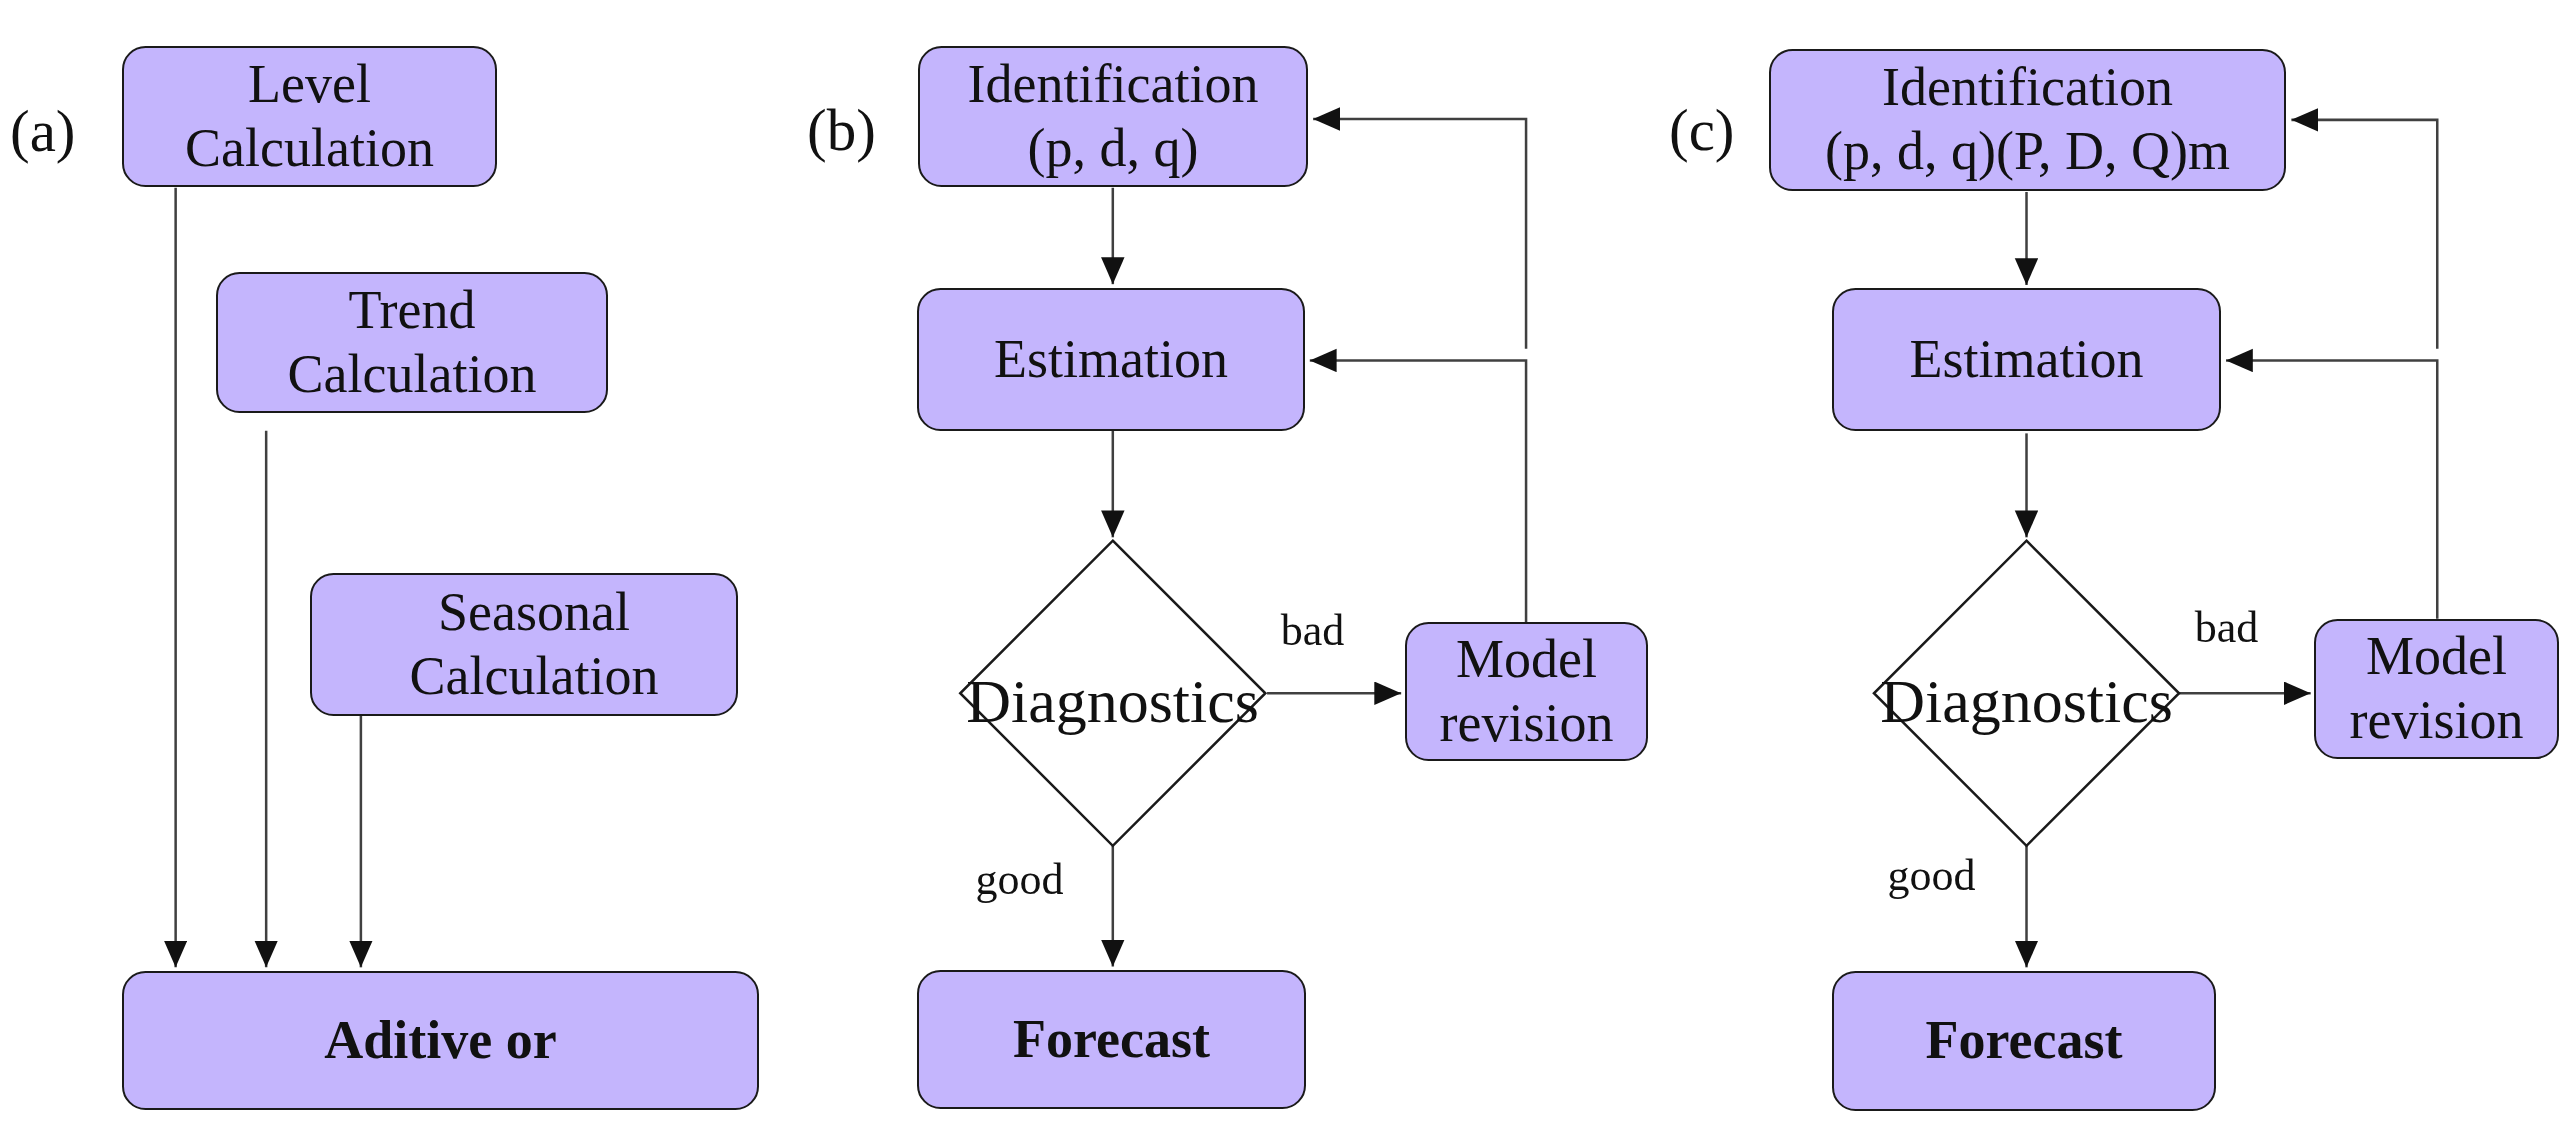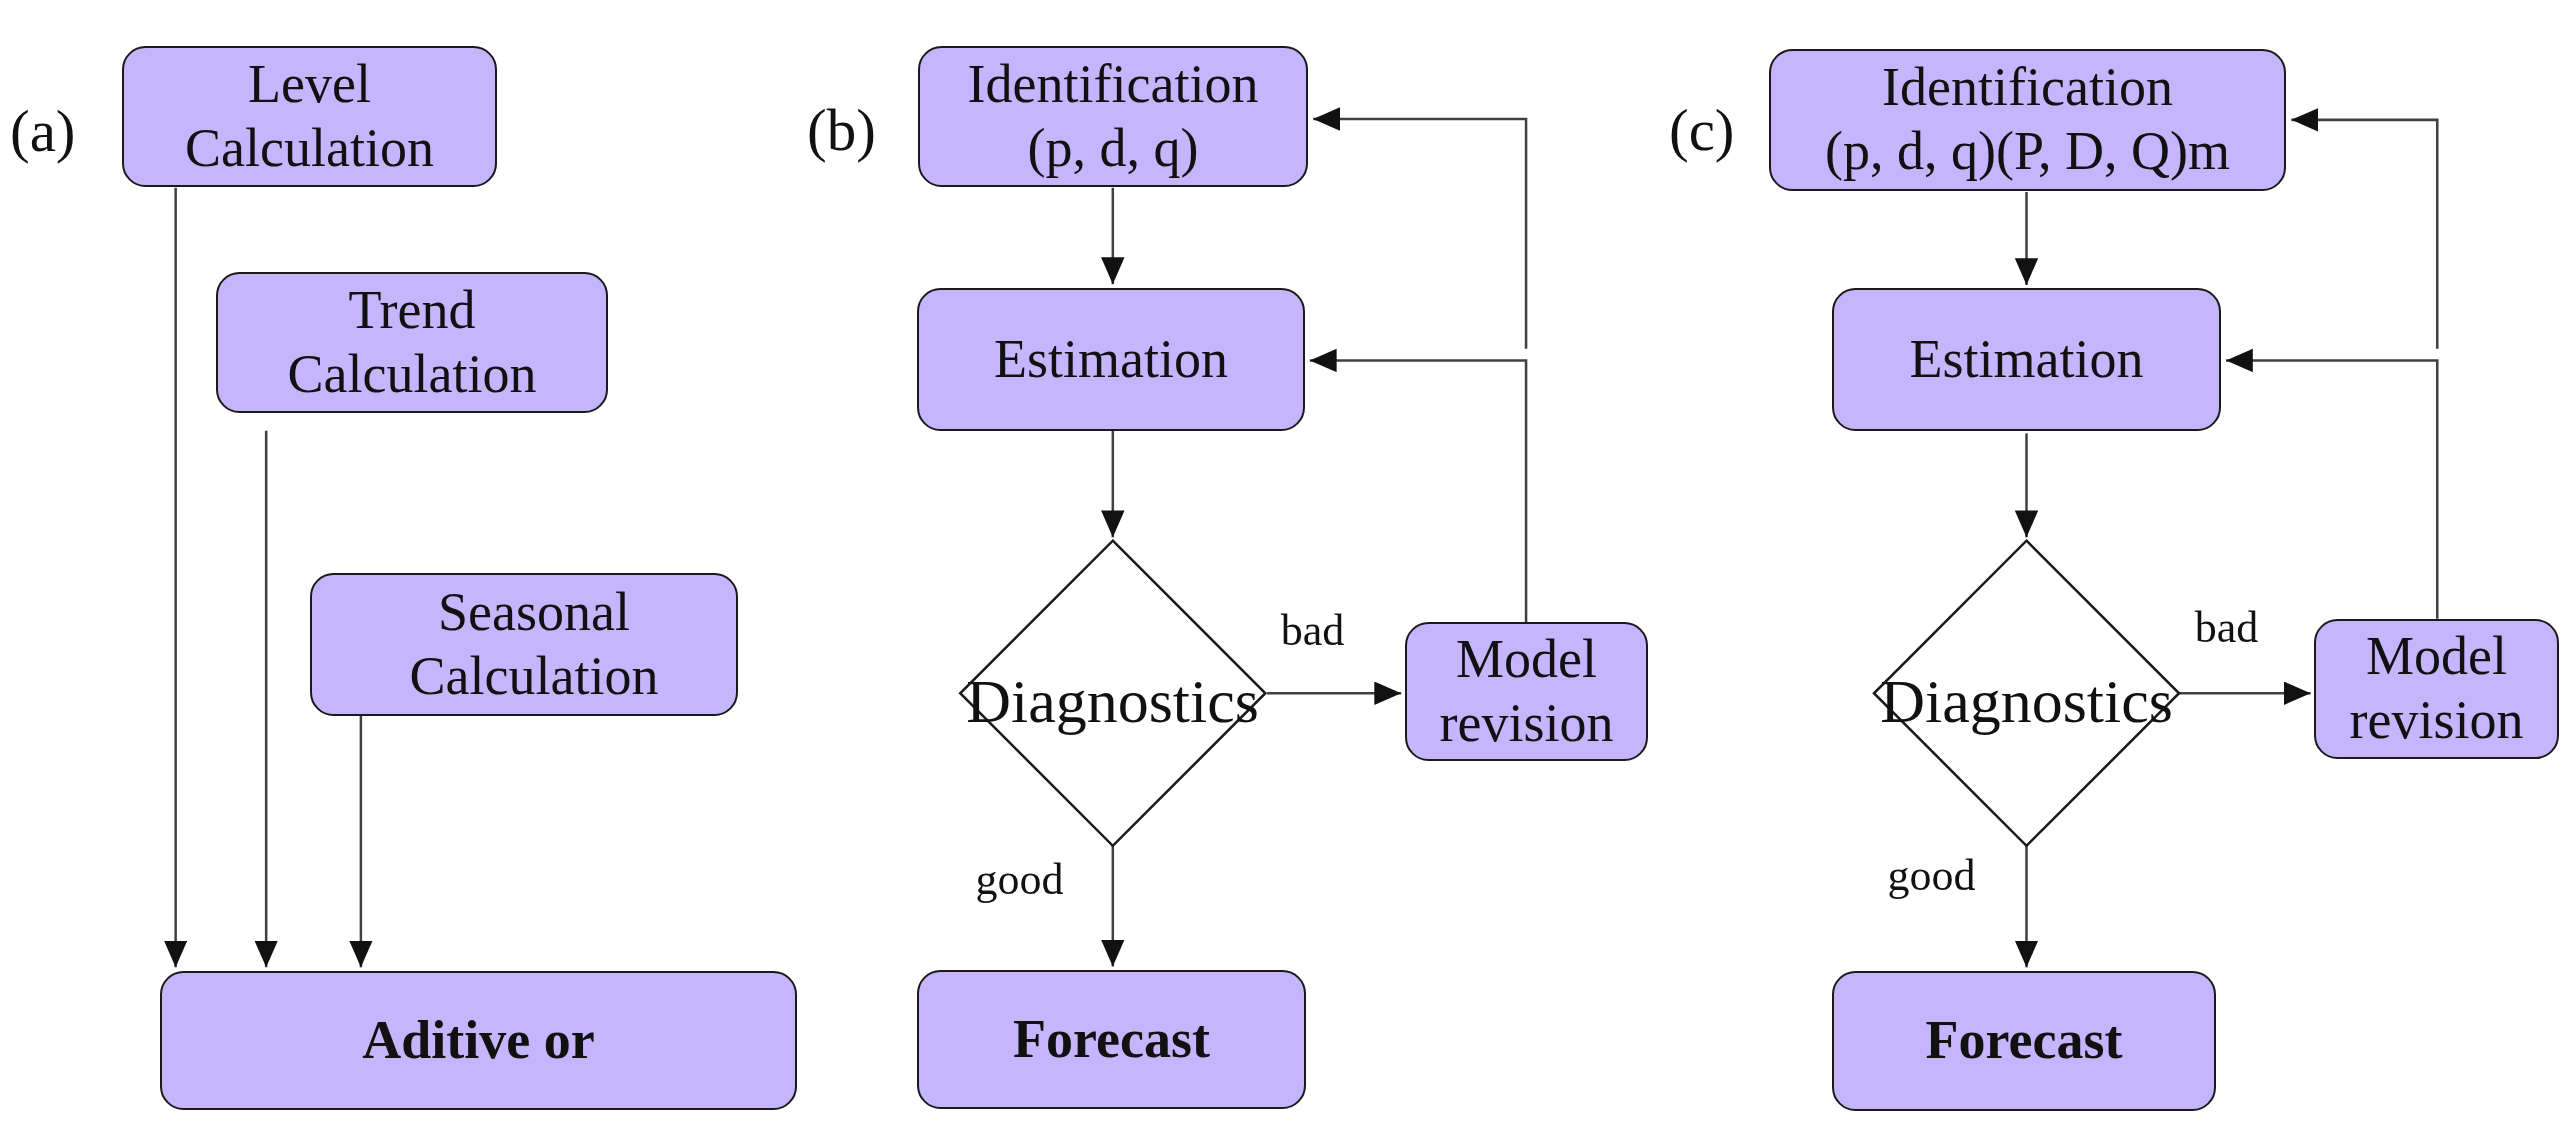--- a/index.html
+++ b/index.html
@@ -93,21 +93,21 @@
   <div class="node" style="left:216px;top:272px;width:392px;height:141px;">
     <span>Trend</span>
     <span>Calculation</span>
   </div>
 
   <div class="node" style="left:310px;top:573px;width:428px;height:143px;padding-left:20px;">
     <span>Seasonal</span>
     <span>Calculation</span>
   </div>
 
-  <div class="node bold" style="left:122px;top:971px;width:637px;height:139px;margin-left:38px;">
+  <div class="node bold" style="left:122px;top:971px;width:637px;height:139px;">
     <span>Aditive or</span>
   </div>
 
   <div class="panel-label" style="left:807px;top:96px;">(b)</div>
 
   <div class="node" style="left:918px;top:46px;width:390px;height:141px;">
     <span>Identification</span>
     <span>(p, d, q)</span>
   </div>
 

